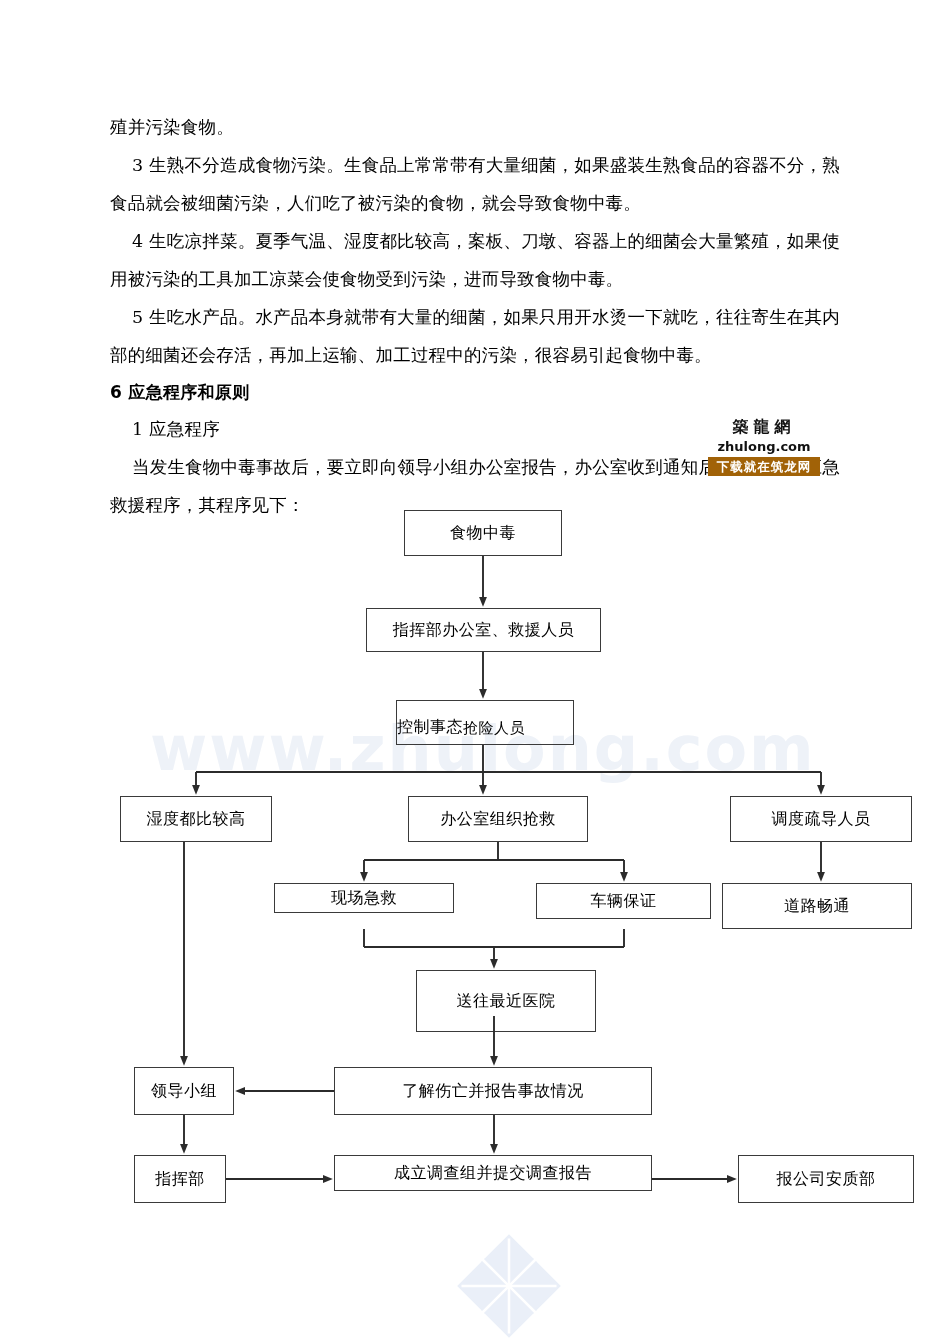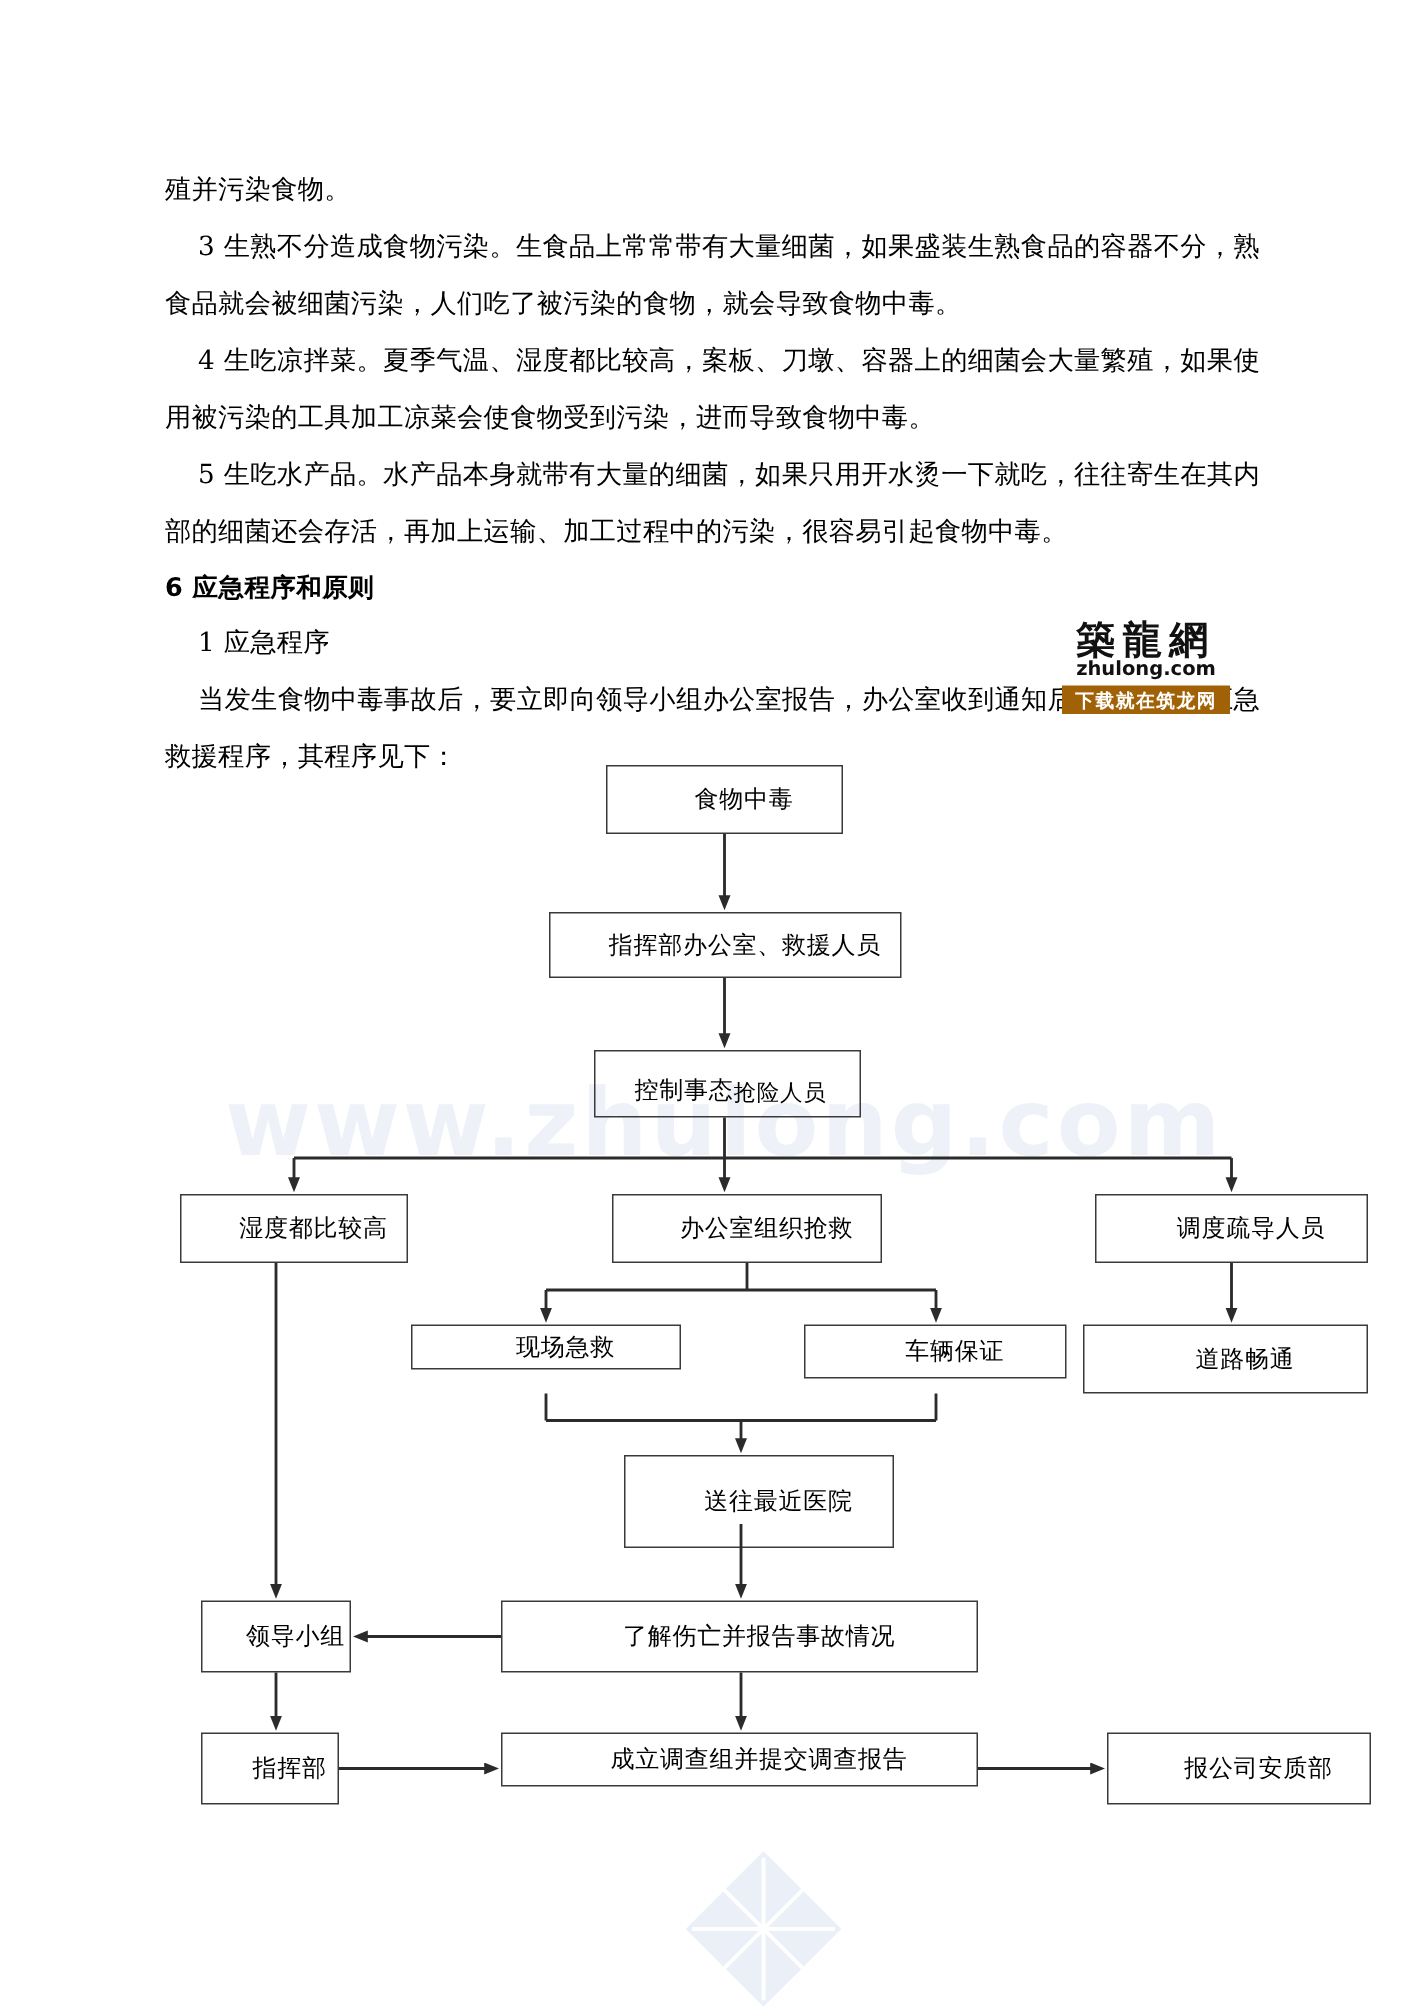--- a/index.html
+++ b/index.html
@@ -52,21 +52,21 @@
   .logo-stamp {
     position: absolute;
     left: 708px;
     top: 413px;
     width: 112px;
     z-index: 40;
     background: #ffffff;
     font-family: "DejaVu Sans", "Liberation Sans", sans-serif;
   }
   .logo-cn {
-    font-size: 26px;
+    font-size: 16px;
     font-weight: bold;
     letter-spacing: 5px;
     line-height: 24px;
     text-align: center;
     color: #111;
     padding-top: 2px;
   }
   .logo-dom {
     font-size: 13px;
     font-weight: bold;
@@ -127,21 +127,20 @@
     align-items: center;
     justify-content: center;
     font-family: "DejaVu Sans", "Liberation Sans", sans-serif;
     font-size: 16px;
     line-height: 22px;
     color: #000;
     text-align: center;
     overflow: hidden;
     letter-spacing: 0.5px;
     z-index: 10;
-    padding-left: 26px;
   }
   .node.two-line {
     flex-direction: row;
     justify-content: flex-start;
     padding-top: 8px;
   }
   .node .sub {
     font-size: 15px;
     line-height: 18px;
     margin-top: 3px;

